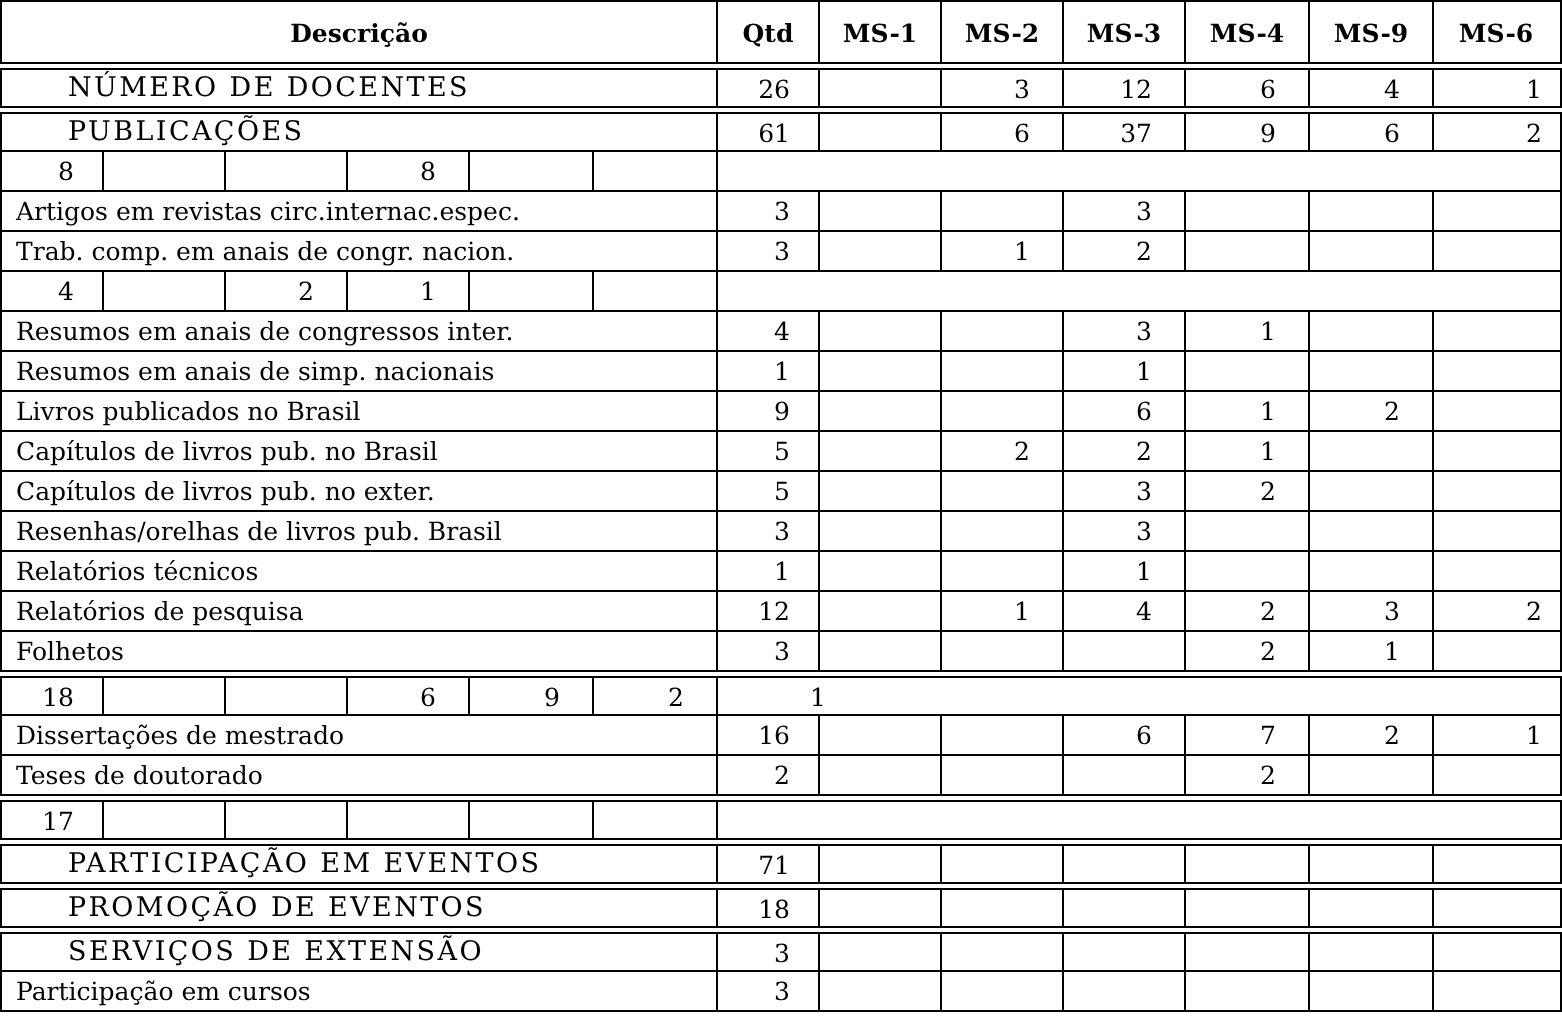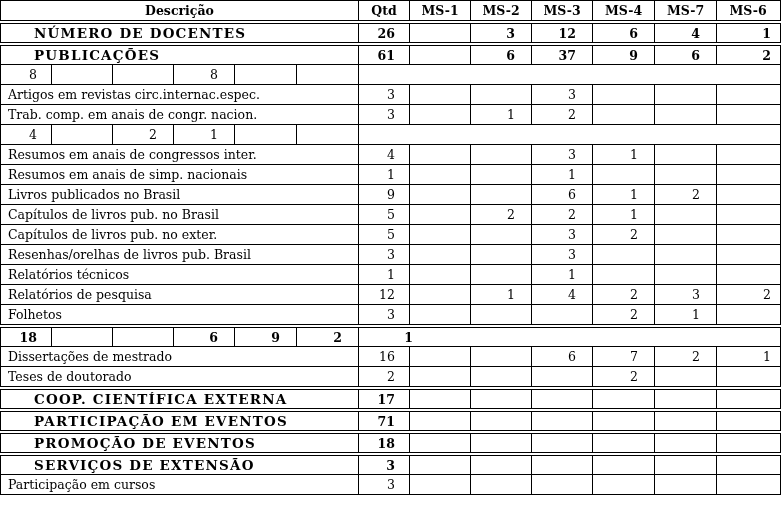--- a/index.html
+++ b/index.html
@@ -10,36 +10,36 @@
   .gap { height: 2px; }
   .cell { box-sizing: border-box; border-right: 1px solid #000; height: 100%; display: flex; align-items: center; font-size: 12.5px; white-space: nowrap; overflow: hidden; }
   .cell:last-child { border-right: none; }
   .c-desc { width: 358px; padding-left: 7px; }
   .c-qtd { width: 51px; justify-content: flex-end; padding-right: 14px; }
   .c-ms { width: 61px; justify-content: flex-end; padding-right: 16px; }
   .c-ms.w62 { width: 62px; }
   .c-ms.last { width: 62px; padding-right: 8px; }
   .header .cell { justify-content: center; padding: 0; font-weight: bold; font-size: 12.5px; }
   .header .c-desc { padding-left: 0; }
-  .section .cell { font-weight: bold; padding-left: 33px; }
+  .section .cell { font-weight: normal; padding-left: 33px; }
   .section .c-desc { font-size: 13.5px; letter-spacing: 1.2px; }
-  .header { height: 21px; }
+  .header { height: 32px; }
 </style>
 </head>
 <body>
 
 <div class="tbl">
   <div class="row header first-in-block">
     <div class="cell c-desc">Descrição</div>
     <div class="cell c-qtd" style="padding-right:0;justify-content:center;">Qtd</div>
     <div class="cell c-ms">MS-1</div>
     <div class="cell c-ms">MS-2</div>
     <div class="cell c-ms">MS-3</div>
     <div class="cell c-ms w62">MS-4</div>
-    <div class="cell c-ms w62">MS-7</div>
+    <div class="cell c-ms w62">MS-9</div>
     <div class="cell c-ms last">MS-6</div>
   </div>
   <div id="body-rows">
       <div class="gap"></div>
       <div class="row section first-in-block">
         <div class="cell c-desc">NÚMERO DE DOCENTES</div>
         <div class="cell c-qtd">26</div>
         <div class="cell c-ms"></div>
         <div class="cell c-ms">3</div>
         <div class="cell c-ms">12</div>
@@ -211,21 +211,20 @@
         <div class="cell c-qtd">2</div>
         <div class="cell c-ms"></div>
         <div class="cell c-ms"></div>
         <div class="cell c-ms"></div>
         <div class="cell c-ms w62">2</div>
         <div class="cell c-ms w62"></div>
         <div class="cell c-ms last"></div>
       </div>
       <div class="gap"></div>
       <div class="row section first-in-block">
-        <div class="cell c-desc">COOP. CIENTÍFICA EXTERNA</div>
         <div class="cell c-qtd">17</div>
         <div class="cell c-ms"></div>
         <div class="cell c-ms"></div>
         <div class="cell c-ms"></div>
         <div class="cell c-ms w62"></div>
         <div class="cell c-ms w62"></div>
         <div class="cell c-ms last"></div>
       </div>
       <div class="gap"></div>
       <div class="row section first-in-block">

